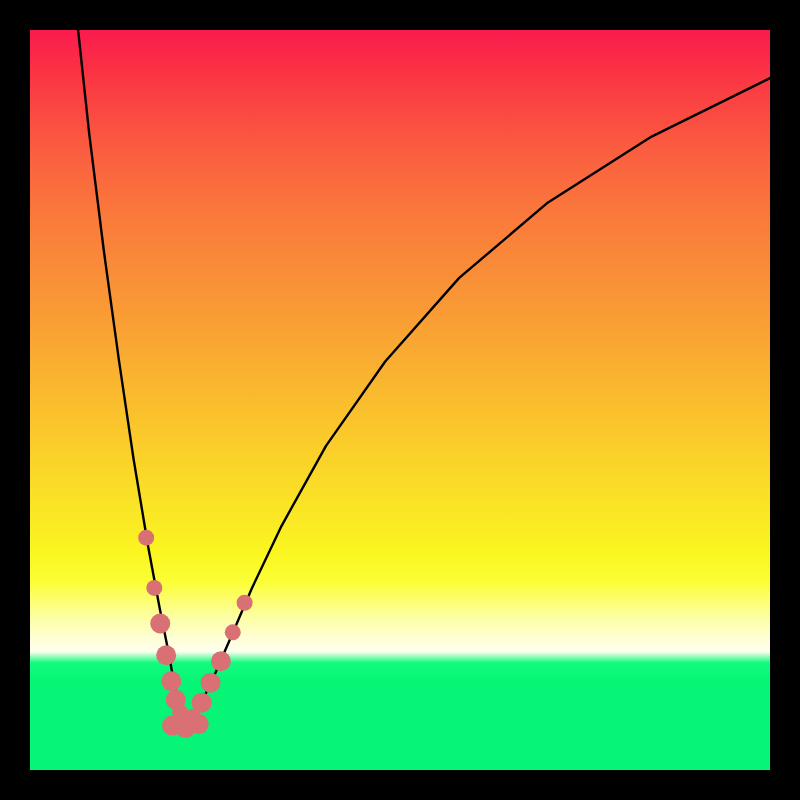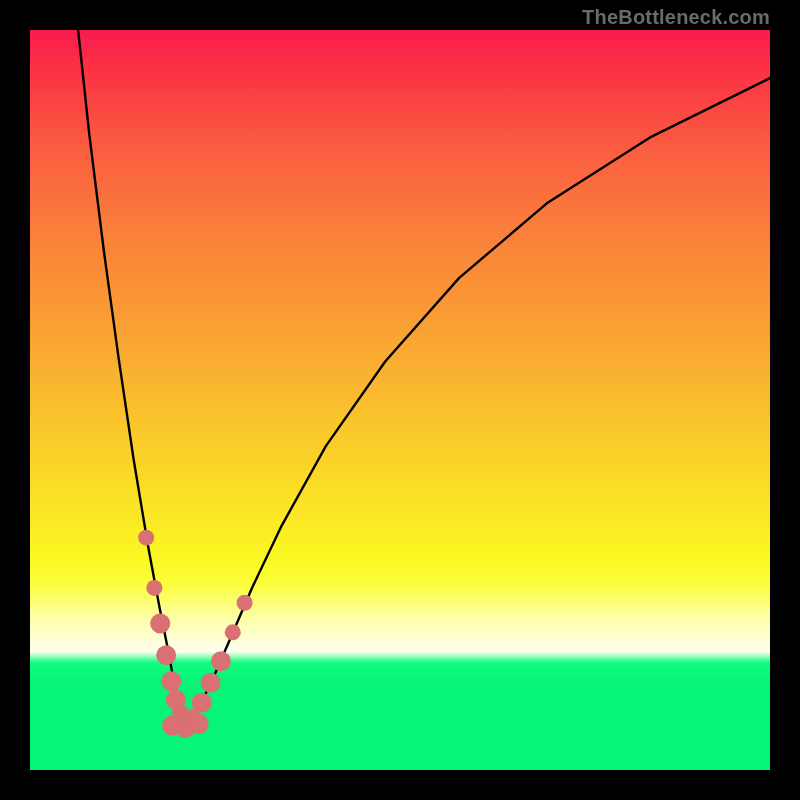--- a/index.html
+++ b/index.html
@@ -53,21 +53,20 @@
     top: 0;
     left: 0;
     pointer-events: none;
   }
 </style>
 </head>
 <body>
 
 <div class="frame">
   <div class="plot" style="left: 30px; top: 30px; width: 740px; height: 740px;"></div>
-  <div class="watermark" style="right: 30px; top: 6px;">TheBottleneck.com</div>
   <svg class="curve" width="800" height="800">
       <path d="M78.1 30.0 L89.2 133.6 L104.0 252.0 L118.8 359.3 L133.6 459.2 L148.4 548.0 L159.5 607.2 L169.1 655.3 L175.0 688.6 L180.2 710.8 L185.4 722.6 L192.8 716.7 L202.4 700.4 L215.0 673.8 L229.8 639.8 L252.0 588.0 L281.6 525.8 L326.0 445.9 L385.2 361.5 L459.2 277.9 L548.0 202.4 L651.6 136.6 L770.0 78.1" fill="none" stroke="#000000" stroke-width="2.4" stroke-linecap="round" stroke-linejoin="round"></path>
       <circle cx="146.18" cy="537.64" r="8" fill="#d97073"></circle>
       <circle cx="154.32" cy="587.96" r="8" fill="#d97073"></circle>
       <circle cx="160.24" cy="623.48" r="10" fill="#d97073"></circle>
       <circle cx="166.16" cy="655.3" r="10" fill="#d97073"></circle>
       <circle cx="171.34" cy="681.2" r="10" fill="#d97073"></circle>
       <circle cx="175.77999999999997" cy="699.7" r="10" fill="#d97073"></circle>
       <circle cx="180.22" cy="712.2800000000001" r="8" fill="#d97073"></circle>
       <circle cx="192.8" cy="716.7199999999999" r="8" fill="#d97073"></circle>

